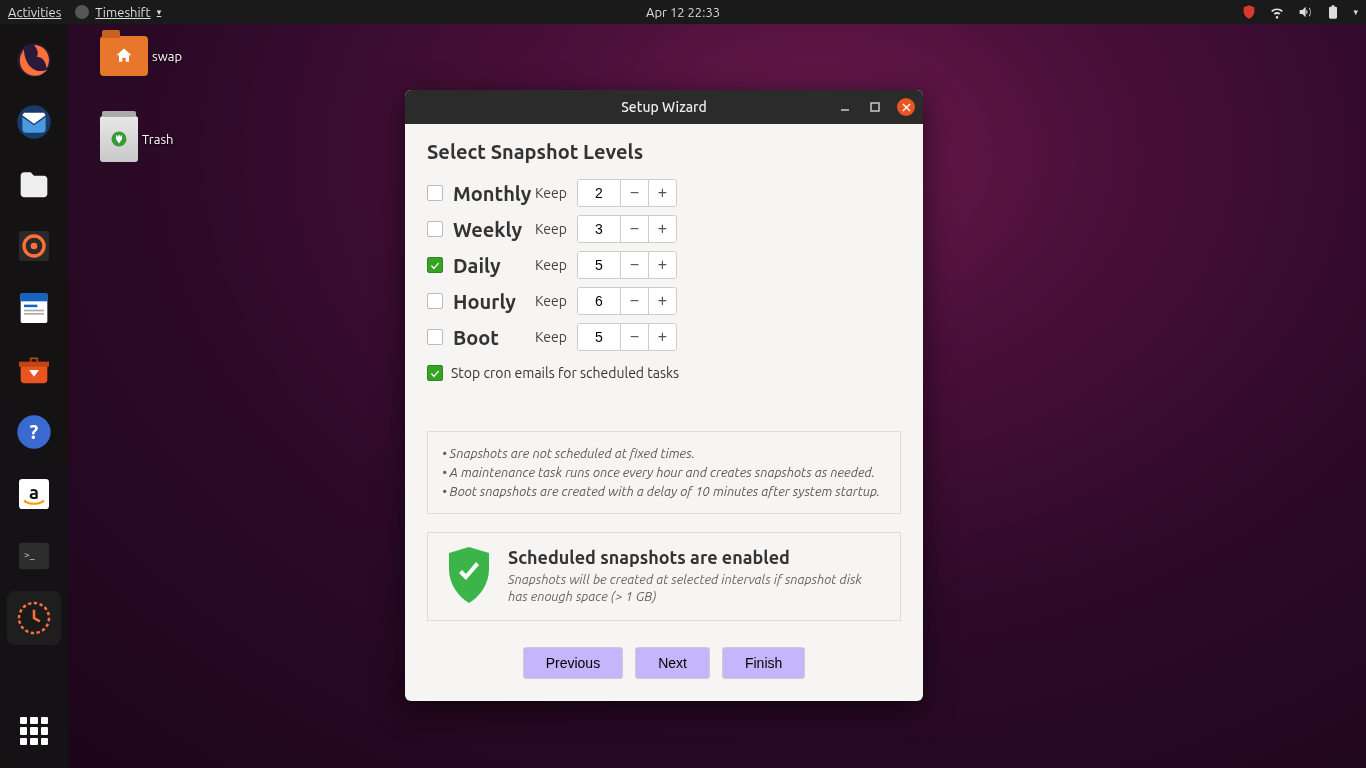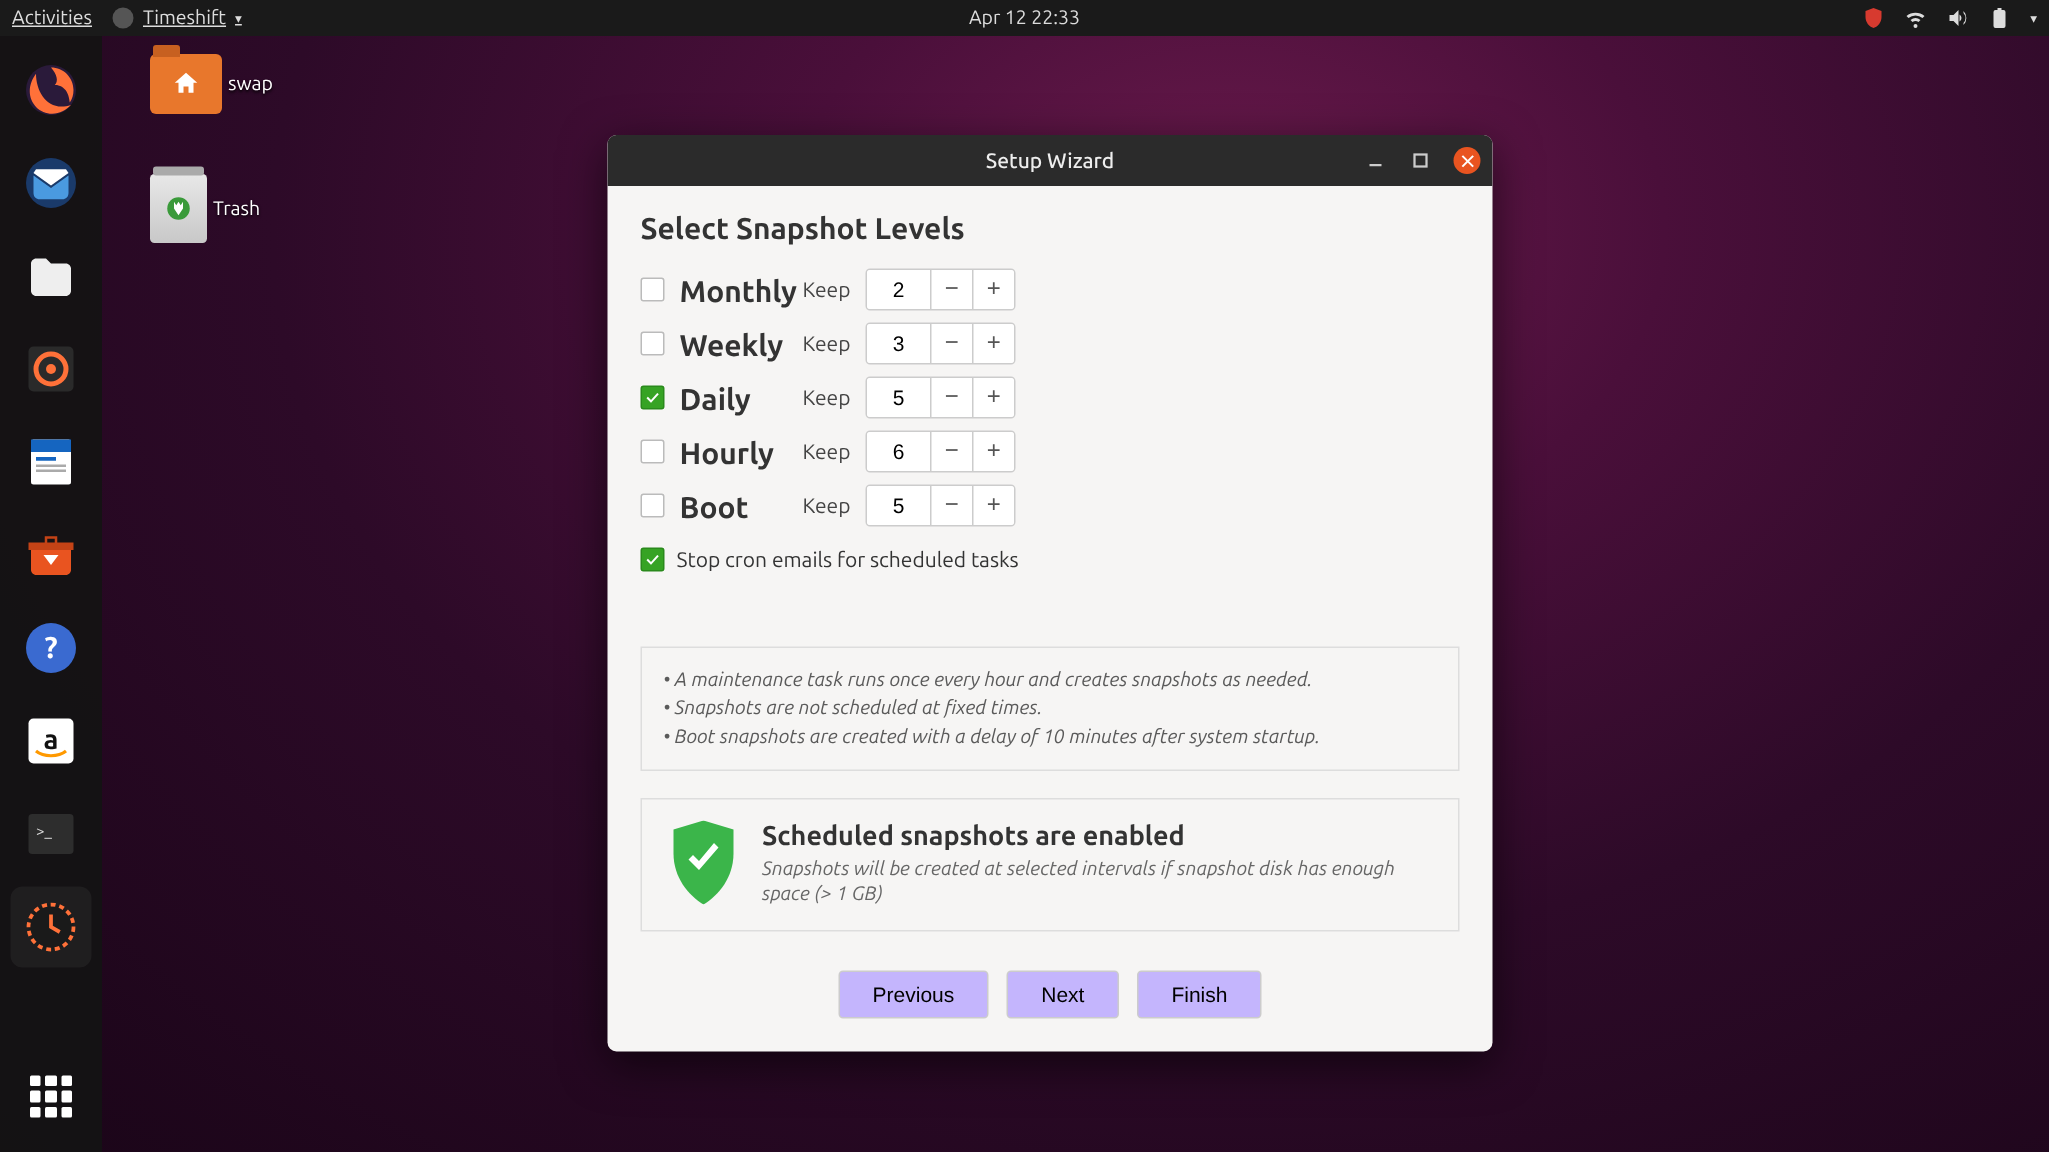--- a/index.html
+++ b/index.html
@@ -39,21 +39,21 @@
 
 .desktop-icons { position: absolute; top: 36px; left: 100px; display: flex; flex-direction: column; gap: 40px; }
 .dicon { display: flex; flex-direction: row; align-items: center; gap: 4px; color: #fff; font-size: 13px; text-shadow: 0 1px 2px #000; }
 .folder-ic { width: 48px; height: 40px; background: #e8772c; border-radius: 4px; position: relative; display: flex; align-items: center; justify-content: center; }
 .folder-ic::before { content: ""; position: absolute; top: -6px; left: 2px; width: 18px; height: 8px; background: #c76020; border-radius: 2px 2px 0 0; }
 .trash-ic { width: 38px; height: 46px; background: linear-gradient(#e8e8e8,#c8c8c8); border-radius: 3px; position: relative; display: flex; align-items: center; justify-content: center; }
 .trash-ic::before { content:""; position: absolute; top:-5px; left:2px; right:2px; height:6px; background:#aaa; border-radius:2px; }
 
 
 .window {
-  position: absolute; top: 90px; left: 405px; width: 590px;
+  position: absolute; top: 90px; left: 405px; width: 518px;
   background: #f6f5f4; border-radius: 6px; box-shadow: 0 8px 30px rgba(0,0,0,0.6);
   overflow: hidden;
 }
 .titlebar {
   height: 34px; background: #2b2b2b; color: #eee;
   display: flex; align-items: center; justify-content: center; position: relative; font-size: 14px; font-weight: 500;
 }
 .win-ctrls { position: absolute; right: 8px; display: flex; gap: 14px; align-items: center; }
 .wc { width: 16px; height: 16px; display: flex; align-items: center; justify-content: center; color: #ddd; font-size: 11px; cursor: pointer; }
 .wc-close { width: 18px; height: 18px; border-radius: 50%; background: #e95420; color: #fff; font-size: 11px; }
@@ -309,22 +309,22 @@
           </span>
         </div>
       </div>
 
     <div class="cron-row">
       <span class="chk checked"></span>
       <span>Stop cron emails for scheduled tasks</span>
     </div>
 
     <div class="note-box">
+      <span class="bullet">• Snapshots are not scheduled at fixed times.</span>
       <span class="bullet">• A maintenance task runs once every hour and creates snapshots as needed.</span>
-      <span class="bullet">• Snapshots are not scheduled at fixed times.</span>
       <span class="bullet">• Boot snapshots are created with a delay of 10 minutes after system startup.</span>
     </div>
 
     <div class="status-box">
       <svg class="shield" viewBox="0 0 48 56">
         <path fill="#3bb54a" d="M24 0l20 6v16c0 16-10 28-20 34C14 50 4 38 4 22V6L24 0z"></path>
         <path fill="#fff" d="M14 26l7 7 13-15-3-3-10 12-4-4z"></path>
       </svg>
       <div>
         <div class="status-title">Scheduled snapshots are enabled</div>

